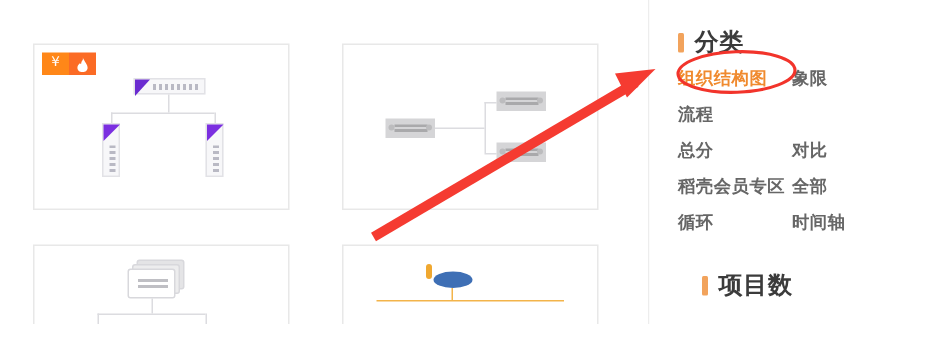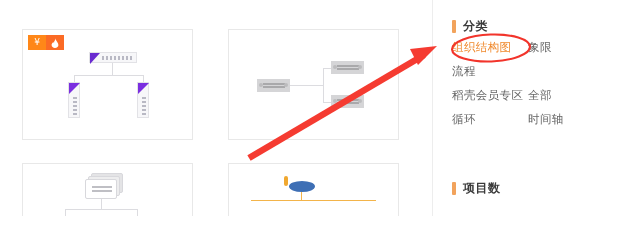--- a/index.html
+++ b/index.html
@@ -181,38 +181,39 @@
     align-items: center;
     gap: 7px;
   }
   .section-head .bar {
     width: 4px;
     height: 13px;
     background: #f2a35c;
     border-radius: 1px;
   }
   .section-head .title {
-    font-size: 12px;
+    font-size: 16px;
     color: #3b3b3b;
     font-weight: bold;
     letter-spacing: 0.5px;
   }
   .head-category { left: 19px; top: 18px; }
-  .head-count    { left: 19px; top: 180px; }
+  .head-count    { left: 35px; top: 180px; }
 
   .filter-grid {
     position: absolute;
     left: 19px;
     top: 40px;
     width: 160px;
   }
   .filter-row {
     display: flex;
     height: 24px;
-    align-items: flex-start;
+    align-items: center;
+    font-weight: bold;
   }
   .filter-item {
     font-size: 11.5px;
     color: #666666;
     letter-spacing: 0.4px;
     cursor: pointer;
     white-space: nowrap;
   }
   .filter-item.col-a { width: 76px; }
   .filter-item.active { color: #f08a2e; }
@@ -312,20 +313,24 @@
 
     <div class="filter-grid">
       <div class="filter-row">
         <span class="filter-item col-a active">组织结构图</span>
         <span class="filter-item">象限</span>
       </div>
       <div class="filter-row">
         <span class="filter-item">流程</span>
       </div>
       <div class="filter-row">
+        <span class="filter-item col-a">总分</span>
+        <span class="filter-item">对比</span>
+      </div>
+      <div class="filter-row">
         <span class="filter-item col-a">稻壳会员专区</span>
         <span class="filter-item">全部</span>
       </div>
       <div class="filter-row">
         <span class="filter-item col-a">循环</span>
         <span class="filter-item">时间轴</span>
       </div>
     </div>
 
     <div class="section-head head-count">

